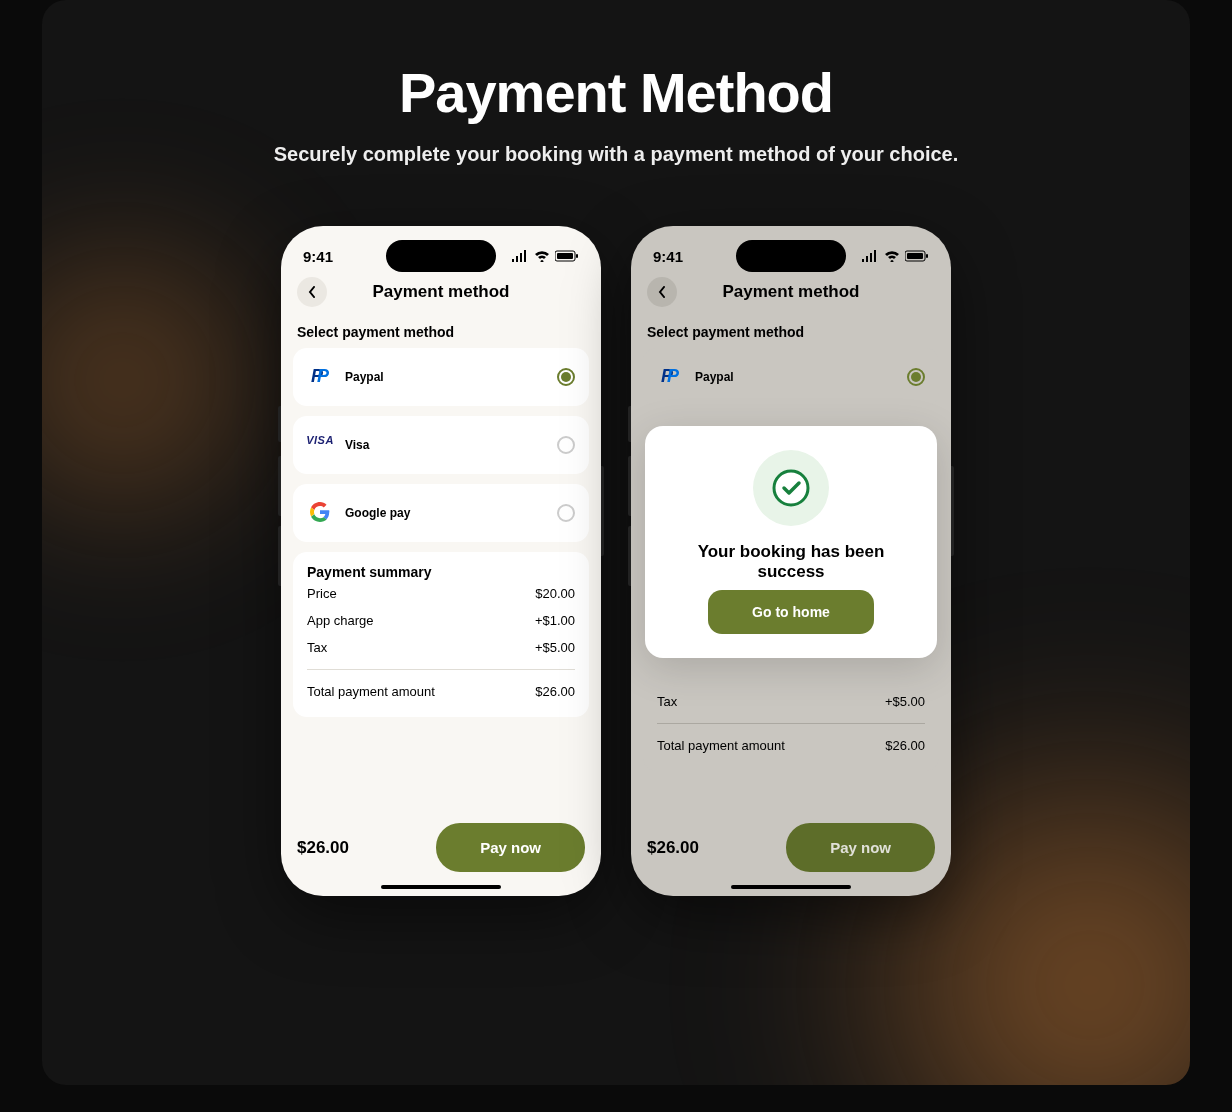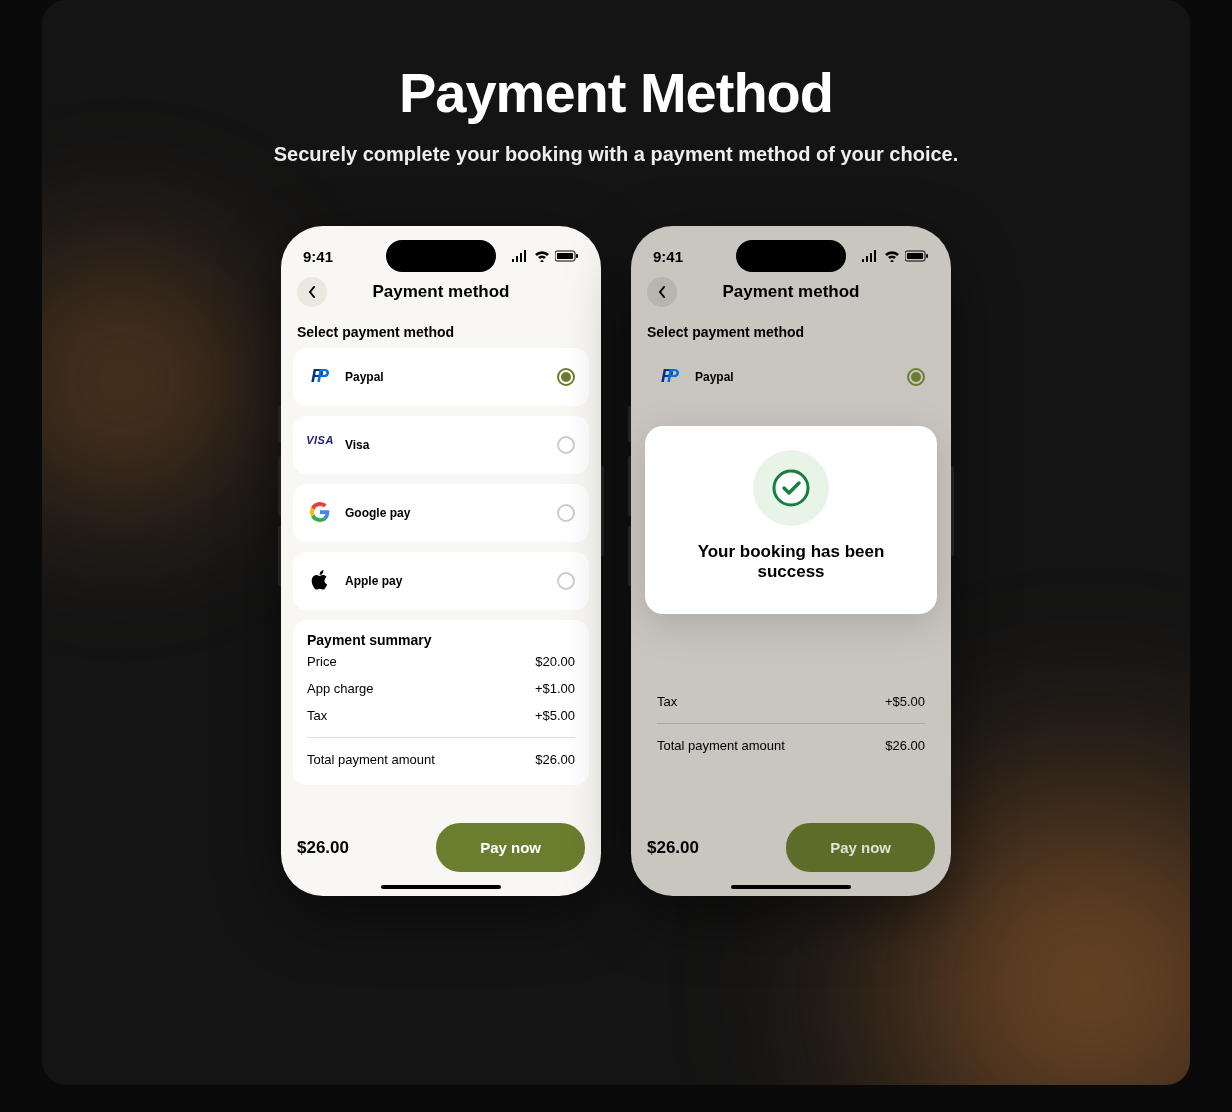--- a/index.html
+++ b/index.html
@@ -126,31 +126,20 @@
                   <path fill="#EA4335" d="M24 9.5c3.5 0 6.6 1.2 9 3.5l6.7-6.7C35.5 2.4 30.1 0 24 0 14.6 0 6.5 5.4 2.6 13.2l7.8 6C12.3 13.3 17.7 9.5 24 9.5z"></path>
                   <path fill="#4285F4" d="M46.5 24.5c0-1.6-.1-3.1-.4-4.5H24v9h12.7c-.5 3-2.2 5.5-4.7 7.2l7.3 5.7c4.3-4 6.8-9.8 6.8-17.4z"></path>
                   <path fill="#FBBC05" d="M10.4 28.7c-.5-1.5-.8-3.1-.8-4.7s.3-3.2.8-4.7l-7.8-6C1 16.7 0 20.2 0 24s1 7.3 2.6 10.7l7.8-6z"></path>
                   <path fill="#34A853" d="M24 48c6.5 0 11.9-2.1 15.9-5.8l-7.3-5.7c-2.1 1.4-4.9 2.3-8.6 2.3-6.3 0-11.7-3.8-13.6-9.1l-7.8 6C6.5 42.6 14.6 48 24 48z"></path>
                 </svg>
             </div>
             <div class="method-name">Google pay</div>
             <div class="radio"></div>
           </div>
         </div>
-        <div class="card">
-          <div class="method-row">
-            <div class="method-icon">
-              <svg width="18" height="20" viewBox="0 0 18 20">
-                  <path fill="#000" d="M13.5 10.6c0-2.5 2-3.7 2.1-3.7-1.1-1.7-2.9-1.9-3.5-1.9-1.5-.2-2.9.9-3.6.9s-1.9-.9-3.1-.8C3.8 5.1 2.3 6 1.5 7.5c-1.7 2.9-.4 7.3 1.2 9.7.8 1.2 1.7 2.5 3 2.4 1.2 0 1.7-.8 3.1-.8s1.9.8 3.1.8c1.3 0 2.1-1.2 2.9-2.4.9-1.4 1.3-2.7 1.3-2.8-.1 0-2.6-1-2.6-3.8zM11.4 3.4c.7-.8 1.1-1.9 1-3.1-1 0-2.1.7-2.8 1.5-.6.7-1.1 1.9-1 3 .1.1 2.2.1 2.8-1.4z"></path>
-                </svg>
-            </div>
-            <div class="method-name">Apple pay</div>
-            <div class="radio"></div>
-          </div>
-        </div>
 
         <div class="summary">
           <div class="summary-title">Payment summary</div>
           <div class="summary-row">
             <span>Price</span>
             <span>$20.00</span>
           </div>
           <div class="summary-row">
             <span>App charge</span>
             <span>+$1.00</span>
@@ -218,20 +207,21 @@
         </div>
 
         <div class="modal">
           <div class="modal-iconwrap">
             <svg width="40" height="40" viewBox="0 0 40 40">
               <circle cx="20" cy="20" r="17" fill="#fff" stroke="#17803d" stroke-width="3"></circle>
               <path d="M13 20l5 5 10-10" stroke="#17803d" stroke-width="3.5" fill="none" stroke-linecap="round" stroke-linejoin="round"></path>
             </svg>
           </div>
           <div class="modal-title">Your booking has been success</div>
+          <button class="modal-btn">Go to home</button>
         </div>
 
         <div class="summary" style="margin-top:270px">
           <div class="summary-row">
             <span>Tax</span>
             <span>+$5.00</span>
           </div>
           <div class="summary-divider"></div>
           <div class="summary-row">
             <span>Total payment amount</span>

